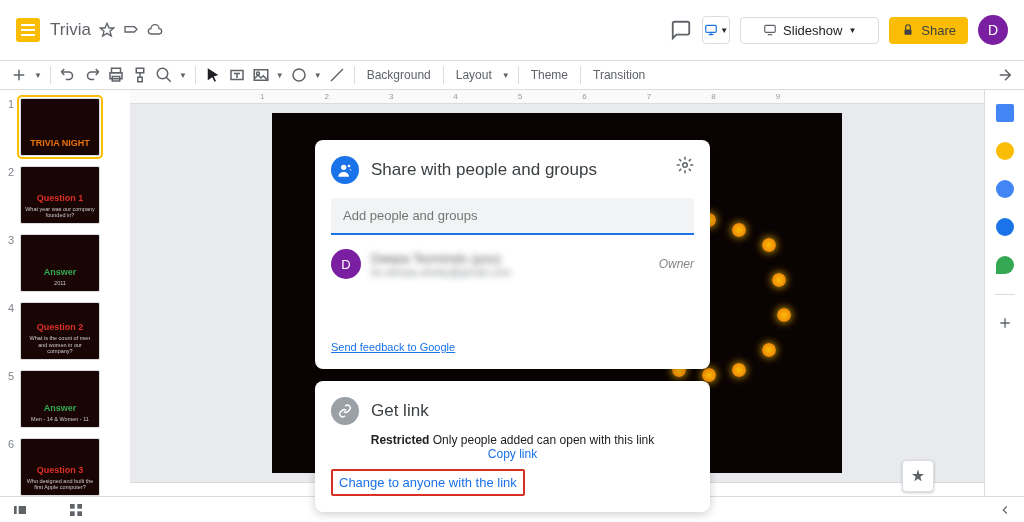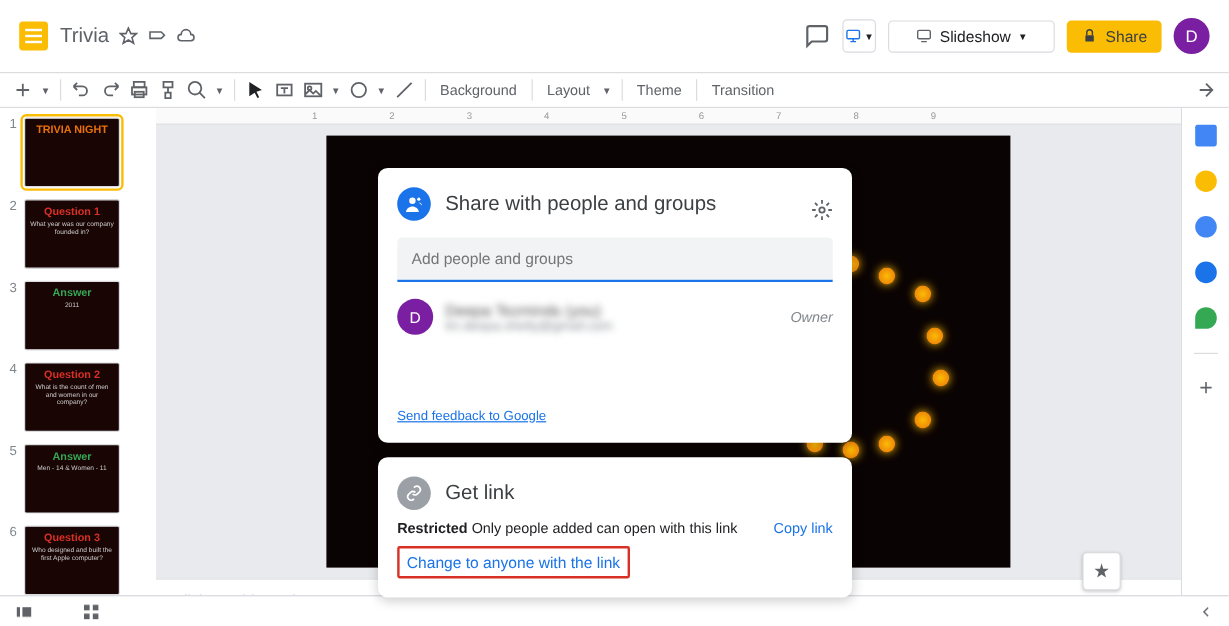--- a/index.html
+++ b/index.html
@@ -26,21 +26,21 @@
   .toolbar { height: 30px; border-bottom: 1px solid #dadce0; border-top: 1px solid #dadce0; display: flex; align-items: center; padding: 0 10px; gap: 6px; color: #5f6368; font-size: 12px; }
   .tb-icon { width: 18px; height: 18px; color: #5f6368; }
   .tb-sep { width: 1px; height: 18px; background: #dadce0; margin: 0 2px; }
   .tb-text { font-size: 12px; color: #5f6368; padding: 0 4px; }
   
   
   .main { display: flex; height: calc(100% - 90px); }
   .sidebar { width: 130px; background: #fff; overflow-y: auto; padding: 8px; }
   .thumb-wrap { display: flex; margin-bottom: 10px; gap: 4px; }
   .thumb-num { font-size: 11px; color: #80868b; width: 8px; }
-  .thumb { width: 80px; height: 58px; border: 1px solid #dadce0; background: #1a0505; border-radius: 2px; display: flex; flex-direction: column; align-items: center; justify-content: flex-start; padding: 4px; text-align: center; }
+  .thumb { width: 80px; height: 58px; border: 1px solid #dadce0; background: #1a0505; border-radius: 2px; display: flex; flex-direction: column; align-items: center; justify-content: flex-end; padding: 4px; text-align: center; }
   .thumb.active { outline: 2px solid #fbbc04; outline-offset: 1px; }
   .thumb-title { font-size: 9px; font-weight: bold; }
   .thumb-sub { font-size: 5.5px; color: #ccc; margin-top: 3px; line-height: 1.2; }
   .t-red { color: #d93025; }
   .t-orange { color: #e8710a; }
   .t-green { color: #34a853; }
   
   .canvas-area { flex: 1; background: #e8eaed; position: relative; display: flex; flex-direction: column; }
   .ruler { height: 14px; background: #fafafa; border-bottom: 1px solid #dadce0; font-size: 8px; color: #999; display: flex; align-items: center; padding-left: 100px; }
   .ruler span { margin: 0 30px; }
@@ -49,37 +49,37 @@
   .slide-glow { position: absolute; right: 30px; top: 50%; transform: translateY(-50%); width: 180px; height: 180px; }
   .bulb { width: 14px; height: 14px; background: radial-gradient(circle,#fbbc04,#e8710a); border-radius: 50%; position: absolute; box-shadow: 0 0 8px #fbbc04; }
   .speaker-notes { height: 40px; background: #fff; border-top: 1px solid #dadce0; padding: 10px 14px; color: #80868b; font-size: 13px; }
   
   .right-rail { width: 40px; border-left: 1px solid #dadce0; display: flex; flex-direction: column; align-items: center; padding-top: 14px; gap: 20px; }
   .rail-icon { width: 18px; height: 18px; border-radius: 3px; }
   
   
   .modal { position: absolute; left: 315px; top: 140px; width: 395px; display: flex; flex-direction: column; gap: 12px; z-index: 100; }
   .card { background: #fff; border-radius: 8px; box-shadow: 0 2px 10px rgba(0,0,0,0.2); padding: 16px; }
-  .modal-header { display: flex; align-items: flex-end; gap: 28px; justify-content: space-between; margin-bottom: 14px; }
+  .modal-header { display: flex; align-items: flex-start; gap: 28px; justify-content: space-between; margin-bottom: 14px; }
   .modal-title-group { display: flex; align-items: center; gap: 12px; }
   .circle-icon { width: 28px; height: 28px; border-radius: 50%; display: flex; align-items: center; justify-content: center; color: #fff; font-size: 14px; }
   .blue-circle { background: #1a73e8; }
   .gray-circle { background: #9aa0a6; }
   .modal-title { font-size: 17px; color: #3c4043; }
   .input-field { width: 100%; border: none; border-bottom: 2px solid #1a73e8; background: #f1f3f4; padding: 10px 12px; font-size: 13px; border-radius: 4px 4px 0 0; }
   .user-row { display: flex; align-items: center; gap: 10px; margin: 14px 0; }
   .user-avatar { width: 30px; height: 30px; border-radius: 50%; background: #7b1fa2; color: #fff; display: flex; align-items: center; justify-content: center; font-size: 13px; }
   .user-info { flex: 1; }
   .user-name { font-size: 13px; filter: blur(3px); color: #555; }
   .user-email { font-size: 11px; color: #80868b; filter: blur(3px); }
   .role { font-size: 12px; color: #80868b; font-style: italic; }
   .card-footer { display: flex; justify-content: space-between; align-items: center; margin-top: 8px; }
   .feedback-link { color: #1a73e8; font-size: 11px; text-decoration: underline; margin-top: 48px; }
   .done-btn { background: #1a73e8; color: #fff; border: none; border-radius: 4px; padding: 8px 20px; font-size: 13px; }
-  .link-row { display: flex; justify-content: space-between; align-items: center; margin-top: 6px; }
+  .link-row { display: flex; justify-content: space-between; align-items: center; margin-top: 6px; flex-direction: column; }
   .restricted-text { font-size: 12px; }
   .restricted-text b { font-weight: bold; }
   .copy-link { color: #1a73e8; font-size: 12px; font-weight: 500; }
   .change-link { color: #1a73e8; font-size: 13px; font-weight: 500; margin-top: 8px; display: inline-block; border: 2px solid #d93025; padding: 4px 6px; border-radius: 2px; }
   
   .bottom-bar { position: absolute; bottom: 0; left: 0; right: 0; height: 26px; border-top: 1px solid #dadce0; display: flex; align-items: center; padding: 0 12px; gap: 40px; background: #fff; }
   .explore-btn { position: absolute; bottom: 30px; right: 50px; width: 32px; height: 32px; background: #fff; border: 1px solid #dadce0; border-radius: 4px; box-shadow: 0 1px 3px rgba(0,0,0,0.2); display: flex; align-items: center; justify-content: center; }
   
   svg { display: block; }
 </style>

